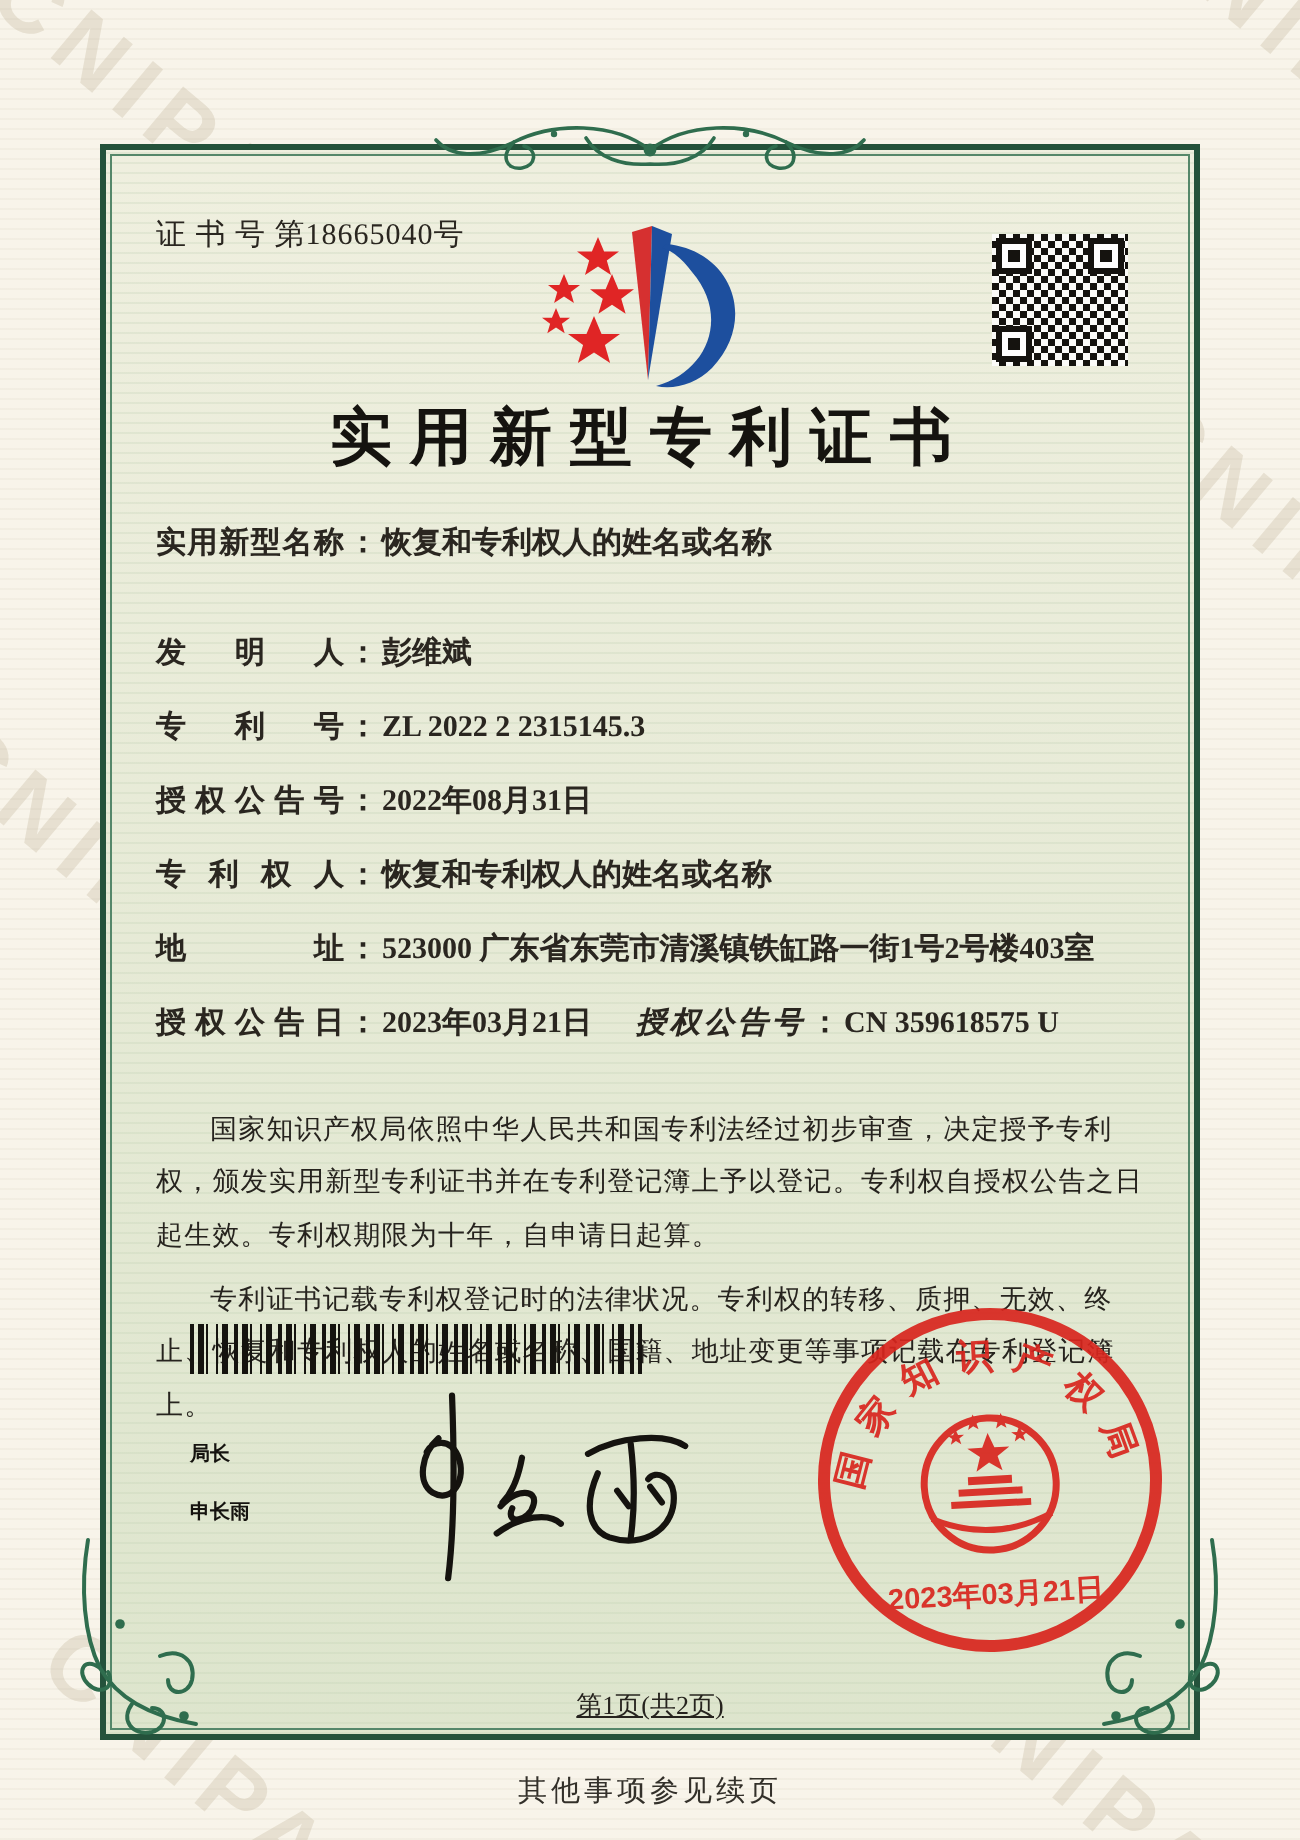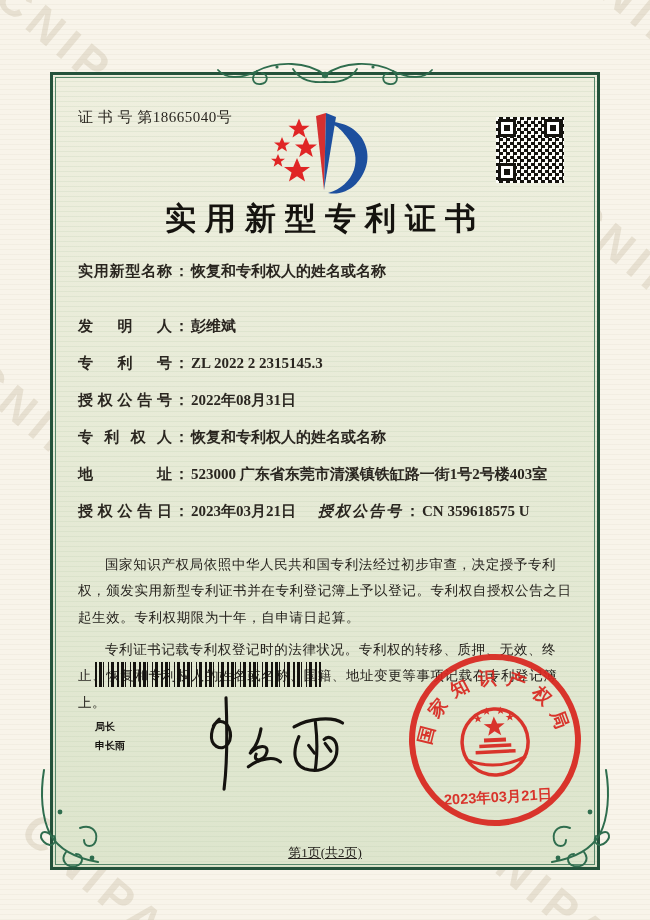--- a/index.html
+++ b/index.html
@@ -67,21 +67,21 @@
   
   .barcode{
     position:absolute; left:95px; top:662px; width:226px; height:25px; z-index:2;
     background:repeating-linear-gradient(90deg,
       #15130f 0 2px, transparent 2px 4px, #15130f 4px 7px, transparent 7px 8px,
       #15130f 8px 9px, transparent 9px 13px, #15130f 13px 14px, transparent 14px 16px,
       #15130f 16px 19px, transparent 19px 22px);
   }
   .signer{position:absolute; left:95px; top:720px; z-index:2;
     font-family:"Liberation Sans","DejaVu Sans",sans-serif; font-size:10px; font-weight:600; color:#15130f;}
-  .signer .name{margin-top:5px;}
+  .signer .name{margin-top:15px;}
   .signature{position:absolute; left:190px; top:690px; width:175px; height:102px; z-index:3;}
   .seal{position:absolute; left:405px; top:650px; width:180px; height:180px; z-index:3; transform:rotate(-3deg);}
   
   .pagenum{position:absolute; left:0; top:844px; width:100%; z-index:2; text-align:center; font-size:13px; color:#26231e;text-decoration:underline;}
   .contnote{position:absolute; left:0; top:886px; width:100%; z-index:2; text-align:center;
     font-size:14.5px; letter-spacing:2px; color:#33302a;}
 </style>
 </head>
 <body>
 
@@ -231,14 +231,15 @@
         <rect x="79" y="88" width="22" height="4"></rect>
         <rect x="74" y="94" width="32" height="3.5"></rect>
         <rect x="70" y="100" width="40" height="3.5"></rect>
         <path d="M60,108 Q90,122 120,108" fill="none" stroke="#d8251e" stroke-width="3"></path>
       </g>
       <text x="90" y="152" text-anchor="middle" fill="#d8251e" font-size="14.5" font-weight="700" font-family="Liberation Sans, DejaVu Sans, sans-serif">2023年03月21日</text>
     </g>
   </svg>
 
   <div class="pagenum">第1页(共2页)</div>
+  <div class="contnote">其他事项参见续页</div>
 
 </div>
 
 </body></html>

